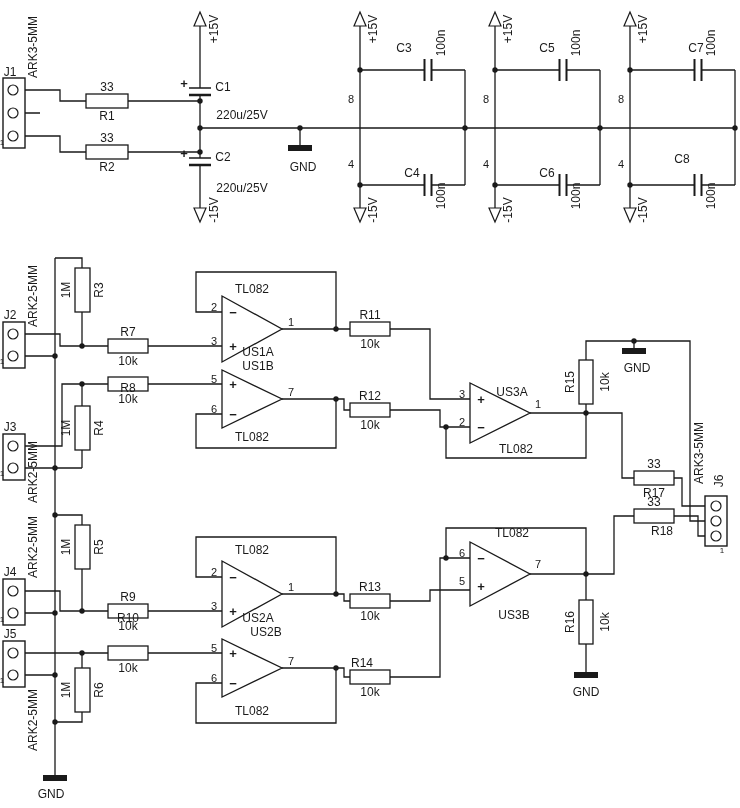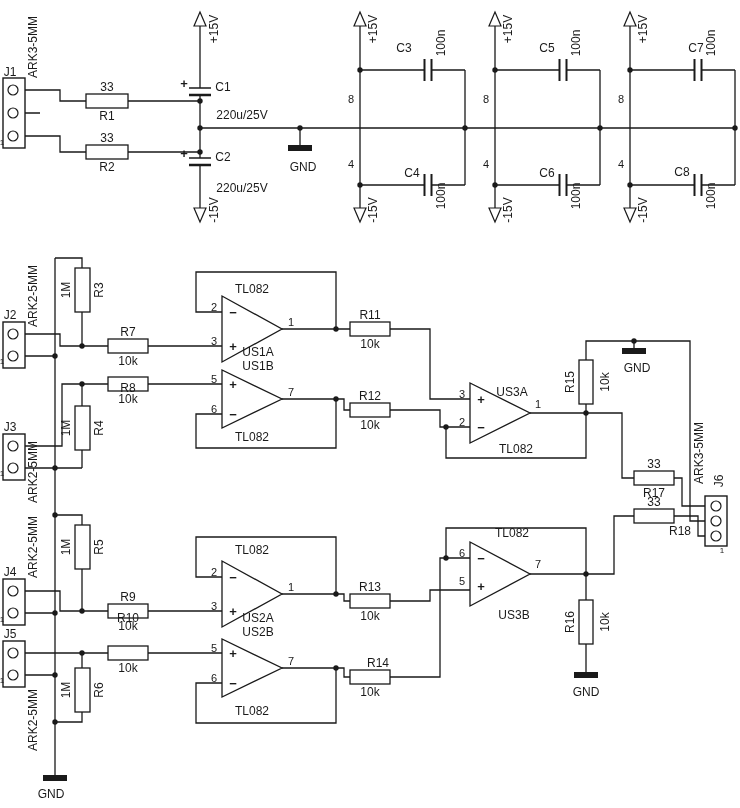--- a/index.html
+++ b/index.html
@@ -209,48 +209,48 @@
 <span class="lb" style="left:128px;top:597px">R9</span>
 <span class="lb" style="left:128px;top:626px">10k</span>
 <span class="lb" style="left:128px;top:618px">R10</span>
 <span class="lb" style="left:128px;top:668px">10k</span>
 <span class="lb" style="left:370px;top:315px">R11</span>
 <span class="lb" style="left:370px;top:344px">10k</span>
 <span class="lb" style="left:370px;top:396px">R12</span>
 <span class="lb" style="left:370px;top:425px">10k</span>
 <span class="lb" style="left:370px;top:587px">R13</span>
 <span class="lb" style="left:370px;top:616px">10k</span>
-<span class="lb" style="left:378px;top:663px">R14</span>
+<span class="lb" style="left:362px;top:663px">R14</span>
 <span class="lb" style="left:370px;top:692px">10k</span>
 <span class="lb rot" style="left:570px;top:382px">R15</span>
 <span class="lb rot" style="left:605px;top:382px">10k</span>
 <span class="lb rot" style="left:570px;top:622px">R16</span>
 <span class="lb rot" style="left:605px;top:622px">10k</span>
 <span class="lb" style="left:654px;top:464px">33</span>
 <span class="lb" style="left:654px;top:493px">R17</span>
 <span class="lb" style="left:654px;top:502px">33</span>
-<span class="lb" style="left:680px;top:531px">R18</span>
+<span class="lb" style="left:662px;top:531px">R18</span>
 
 <span class="lb sign" style="left:184px;top:83px">+</span>
 <span class="lb" style="left:223px;top:87px">C1</span>
 <span class="lb" style="left:242px;top:115px">220u/25V</span>
 <span class="lb sign" style="left:184px;top:153px">+</span>
 <span class="lb" style="left:223px;top:157px">C2</span>
 <span class="lb" style="left:242px;top:188px">220u/25V</span>
 <span class="lb" style="left:404px;top:48px">C3</span>
 <span class="lb rot" style="left:441px;top:43px">100n</span>
 <span class="lb" style="left:412px;top:173px">C4</span>
 <span class="lb rot" style="left:441px;top:196px">100n</span>
 <span class="lb" style="left:547px;top:48px">C5</span>
 <span class="lb rot" style="left:576px;top:43px">100n</span>
 <span class="lb" style="left:547px;top:173px">C6</span>
 <span class="lb rot" style="left:576px;top:196px">100n</span>
 <span class="lb" style="left:696px;top:48px">C7</span>
 <span class="lb rot" style="left:711px;top:43px">100n</span>
-<span class="lb" style="left:682px;top:172px">C8</span>
+<span class="lb" style="left:682px;top:159px">C8</span>
 <span class="lb rot" style="left:711px;top:196px">100n</span>
 
 <span class="lb" style="left:252px;top:289px">TL082</span>
 <span class="lb" style="left:258px;top:352px">US1A</span>
 <span class="lb s11" style="left:214px;top:307px">2</span>
 <span class="lb s11" style="left:214px;top:341px">3</span>
 <span class="lb s11" style="left:291px;top:322px">1</span>
 <span class="lb sign" style="left:233px;top:312px">−</span>
 <span class="lb sign" style="left:233px;top:346px">+</span>
 
@@ -263,21 +263,21 @@
 <span class="lb sign" style="left:233px;top:414px">−</span>
 
 <span class="lb" style="left:252px;top:550px">TL082</span>
 <span class="lb" style="left:258px;top:618px">US2A</span>
 <span class="lb s11" style="left:214px;top:572px">2</span>
 <span class="lb s11" style="left:214px;top:606px">3</span>
 <span class="lb s11" style="left:291px;top:587px">1</span>
 <span class="lb sign" style="left:233px;top:577px">−</span>
 <span class="lb sign" style="left:233px;top:611px">+</span>
 
-<span class="lb" style="left:258px;top:632px">US2B</span>
+<span class="lb" style="left:266px;top:632px">US2B</span>
 <span class="lb" style="left:252px;top:711px">TL082</span>
 <span class="lb s11" style="left:214px;top:648px">5</span>
 <span class="lb s11" style="left:214px;top:678px">6</span>
 <span class="lb s11" style="left:291px;top:661px">7</span>
 <span class="lb sign" style="left:233px;top:653px">+</span>
 <span class="lb sign" style="left:233px;top:683px">−</span>
 
 <span class="lb" style="left:512px;top:392px">US3A</span>
 <span class="lb" style="left:516px;top:449px">TL082</span>
 <span class="lb s11" style="left:462px;top:394px">3</span>

